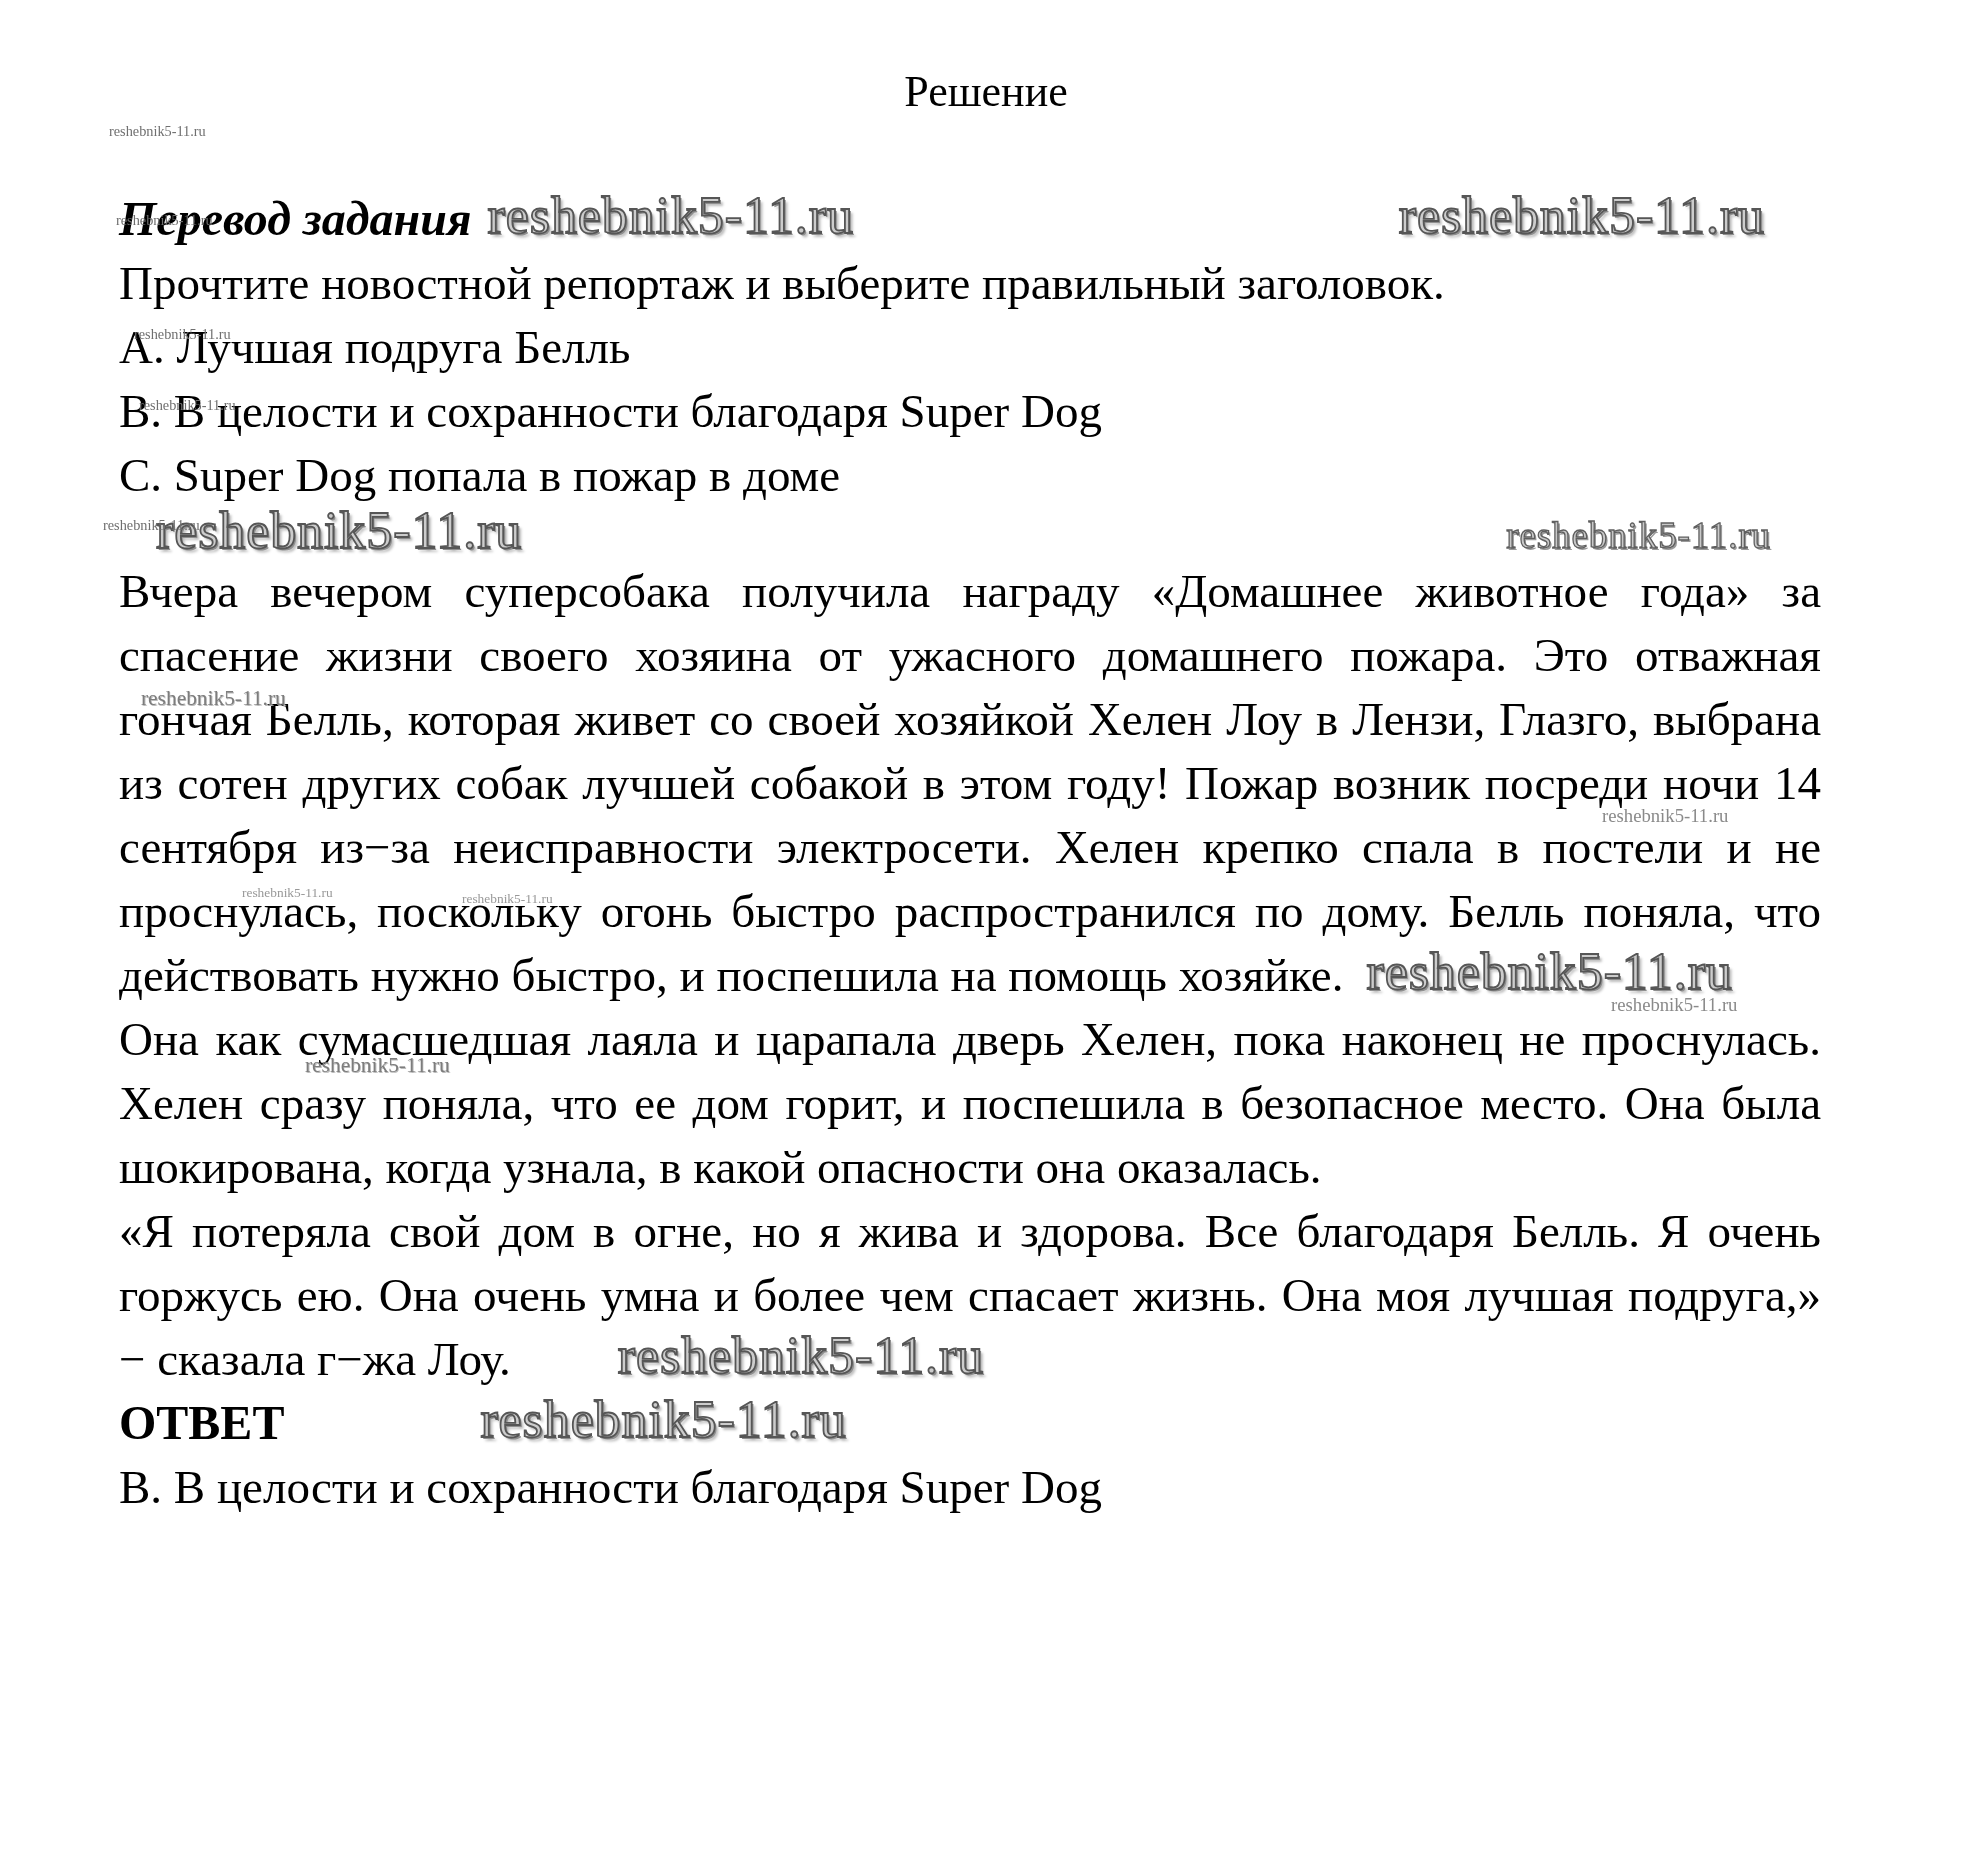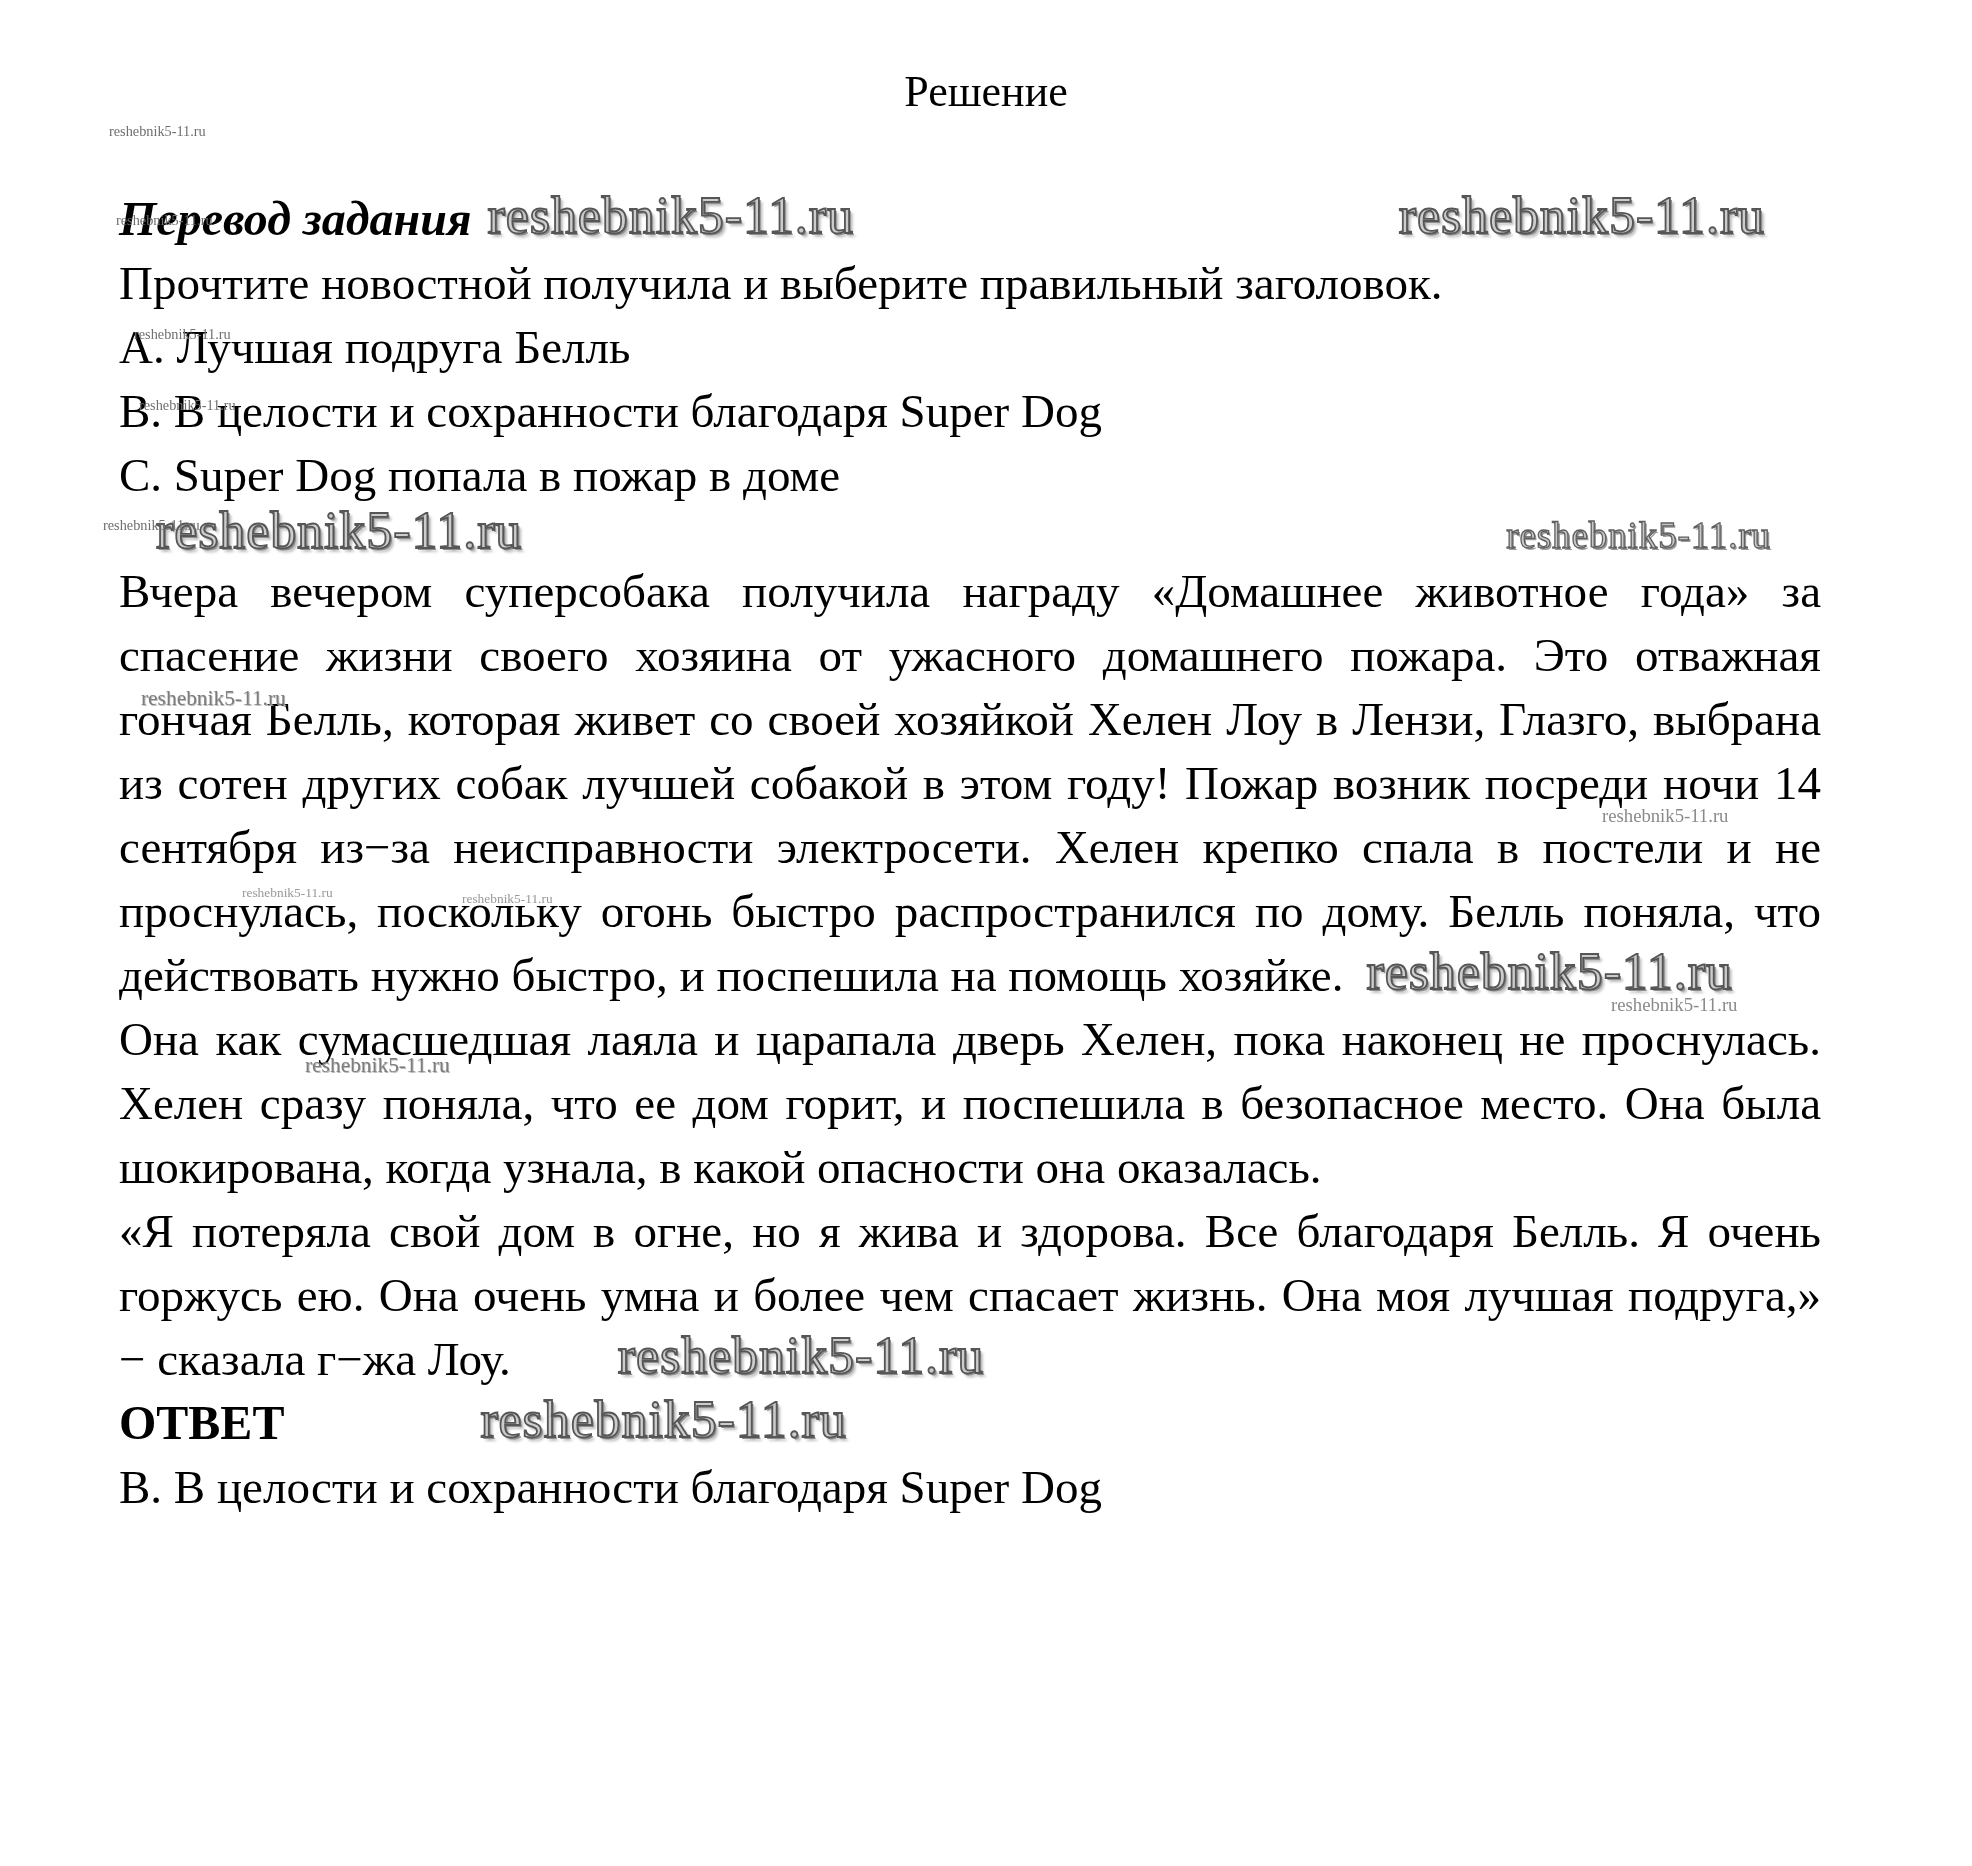--- a/index.html
+++ b/index.html
@@ -87,21 +87,21 @@
   <h1 class="title">Решение</h1>
 
   <div class="content">
 
     <div class="heading-line">
       <span class="h2 italic">Перевод задания</span>
       <span class="wm wm-big" style="margin-left:16px;">reshebnik5-11.ru</span>
       <span class="wm wm-big ml-auto" style="margin-right:56px;">reshebnik5-11.ru</span>
     </div>
 
-    <p class="plain">Прочтите новостной получила и выберите правильный заголовок.</p>
+    <p class="plain">Прочтите новостной репортаж и выберите правильный заголовок.</p>
     <p class="plain">А. Лучшая подруга Белль</p>
     <p class="plain">В. В целости и сохранности благодаря Super Dog</p>
     <p class="plain">С. Super Dog попала в пожар в доме</p>
 
     <div class="heading-line">
       <span class="wm wm-big" style="margin-left:37px;">reshebnik5-11.ru</span>
       <span class="wm wm-med ml-auto" style="margin-right:50px;">reshebnik5-11.ru</span>
     </div>
 
     <p class="body"><span>Вчера вечером суперсобака получила награду «Домашнее животное года» за спасение жизни своего хозяина от ужасного домашнего пожара. Это отважная гончая Белль, которая живет со своей хозяйкой Хелен Лоу в Лензи, Глазго, выбрана из сотен других собак лучшей собакой в этом году! Пожар возник посреди ночи 14 сентября из−за неисправности электросети. Хелен крепко спала в постели и не проснулась, поскольку огонь быстро распространился по дому. Белль поняла, что действовать нужно быстро, и поспешила на помощь хозяйке.</span><span class="wm wm-big" style="margin-left:23px;">reshebnik5-11.ru</span></p>

